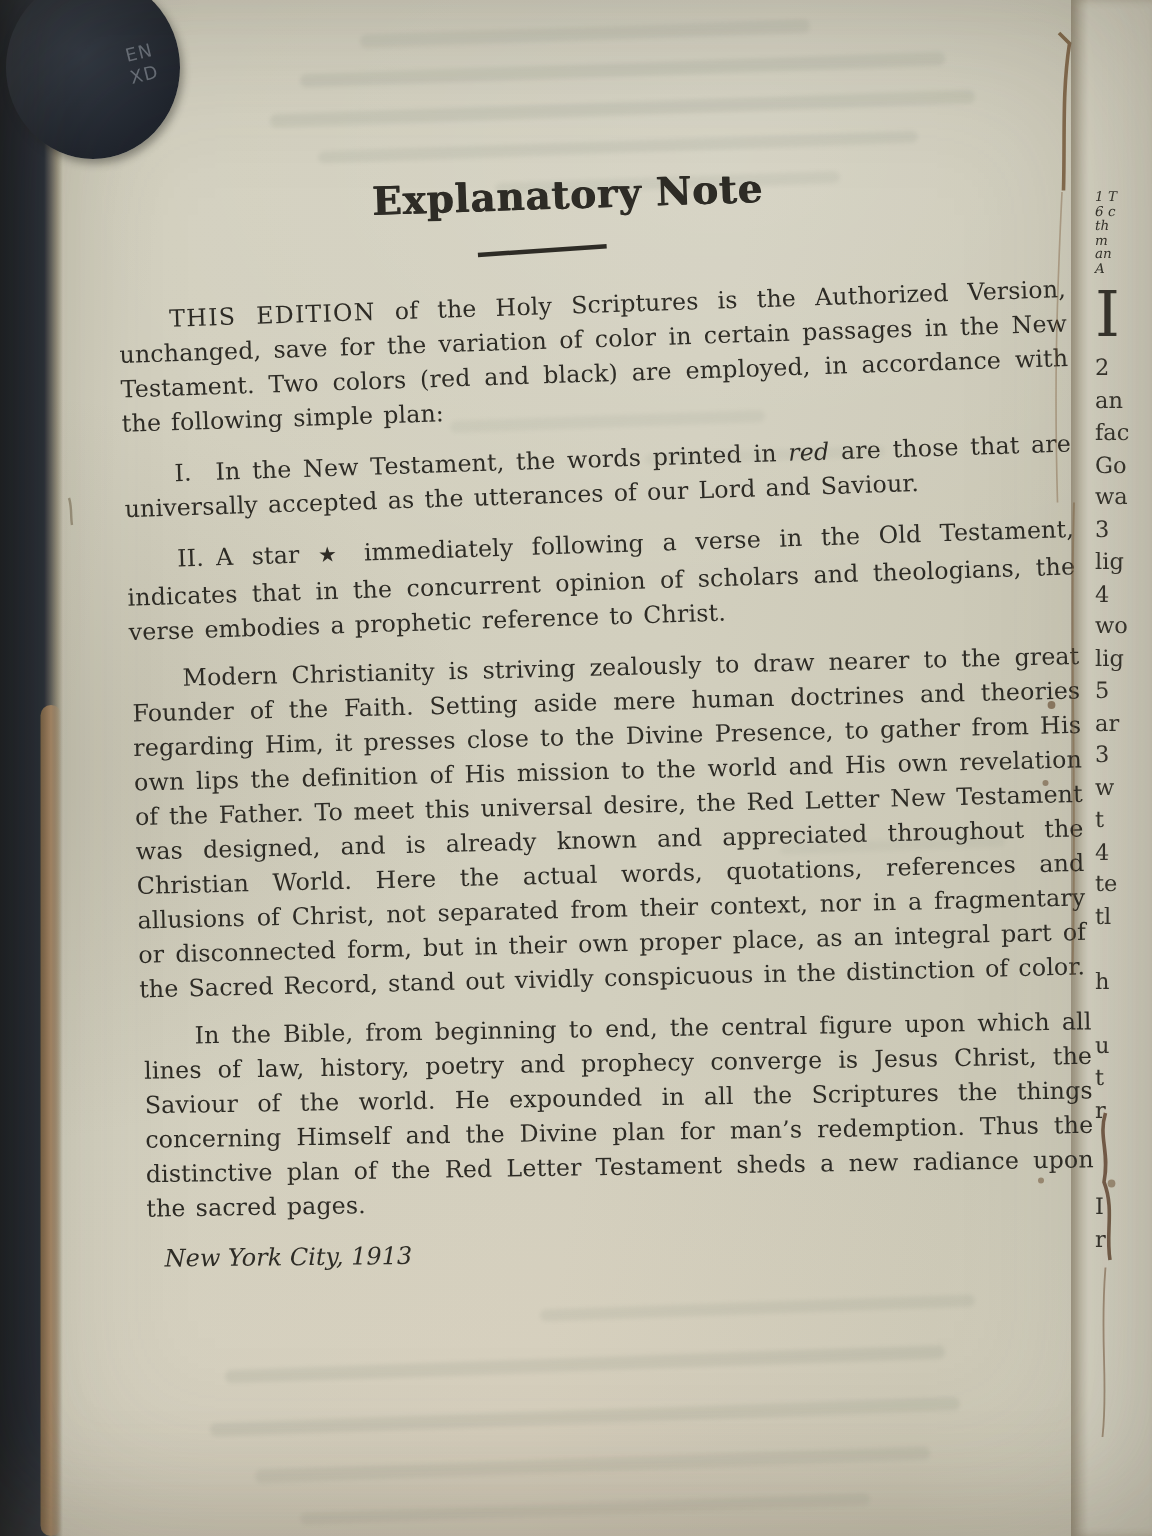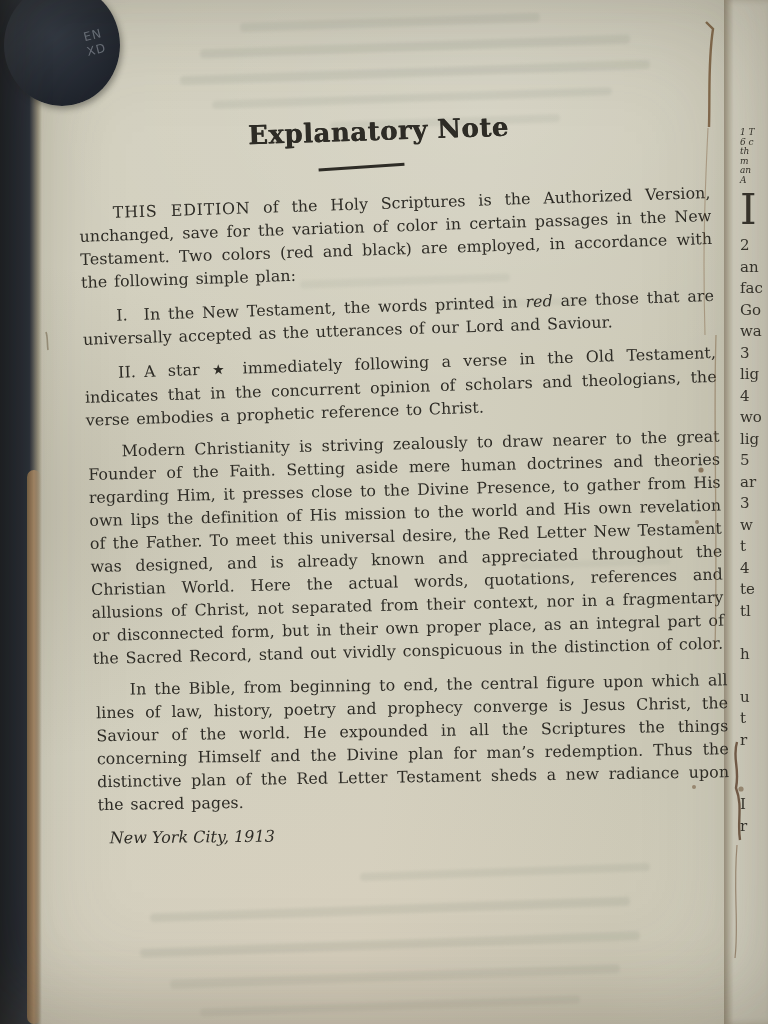--- a/index.html
+++ b/index.html
@@ -49,21 +49,21 @@
   .paras p:nth-of-type(5){transform:rotate(1deg);}
   .lead{letter-spacing:.8px;}
   .it{font-style:italic;}
   .star{font-size:14px;}
   .dateline{
     font-style:italic;font-size:16px;margin-top:14px;text-indent:10px;
     transform:rotate(1.3deg);
   }
   
   .next-page{
-    position:absolute;right:0;top:0;width:44px;height:1024px;z-index:2;
+    position:absolute;right:0;top:0;width:54px;height:1024px;z-index:2;
     background:linear-gradient(90deg,#b3ac99 0%,#d8d5c5 22%,#d7d4c4 100%);
     box-shadow:inset 4px 0 6px rgba(90,75,50,.25);
     color:#34322b;overflow:hidden;
   }
   .np-col{position:absolute;left:16px;top:128px;width:44px;}
   .np-head{font-size:9px;font-style:italic;line-height:9.5px;white-space:nowrap;}
   .np-dropcap{font-size:42px;line-height:50px;font-weight:500;}
   .np-line{font-size:15px;line-height:21.5px;min-height:21.5px;white-space:nowrap;}
   
   .spine{

